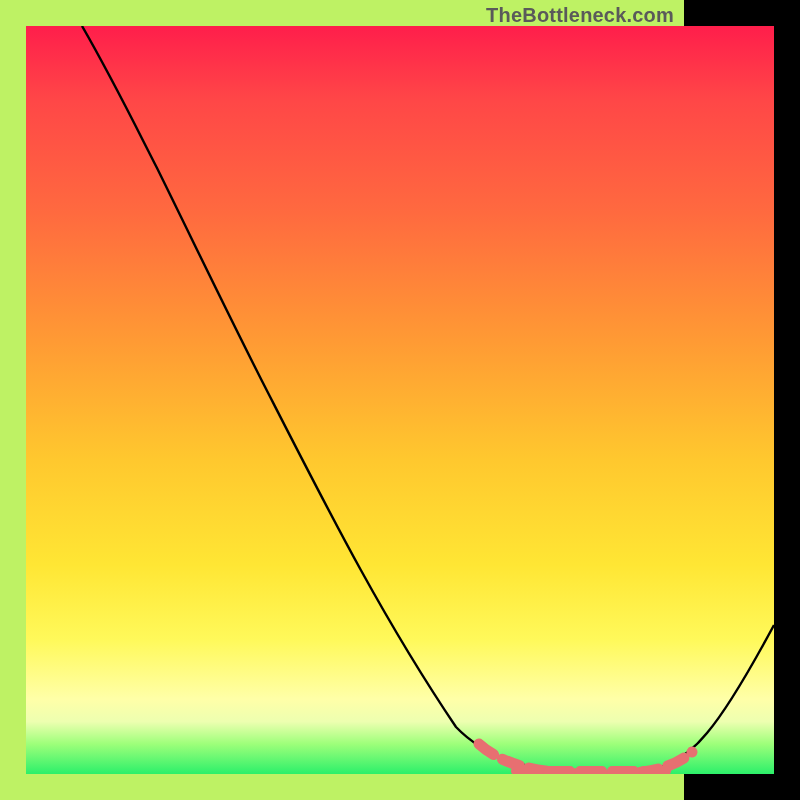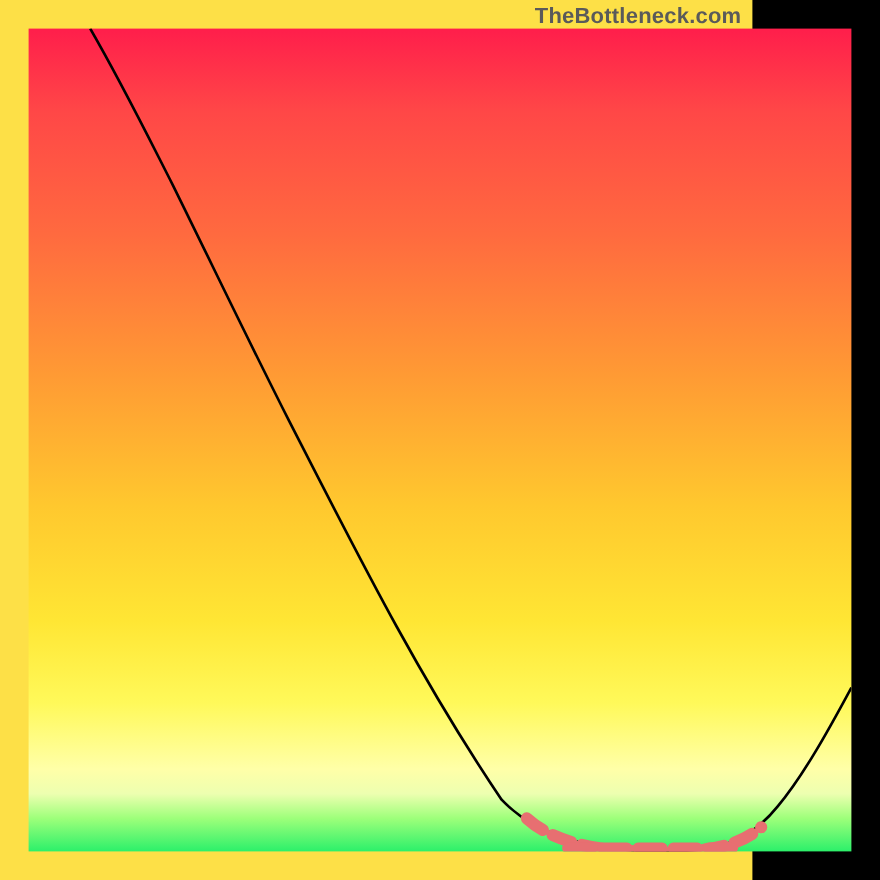--- a/index.html
+++ b/index.html
@@ -8,21 +8,21 @@
     width: 800px;
     height: 800px;
     background: #000;
     overflow: hidden;
     font-family: Arial, Helvetica, sans-serif;
   }
   .frame {
     position: relative;
     width: 684px;
     height: 800px;
-    background: #fde047;
+    background: #bef264;
   }
   .watermark {
     position: absolute;
     top: 4px;
     right: 10px;
     color: #5a5a5a;
     font-size: 20px;
     font-weight: 600;
     letter-spacing: 0.2px;
     z-index: 4;

